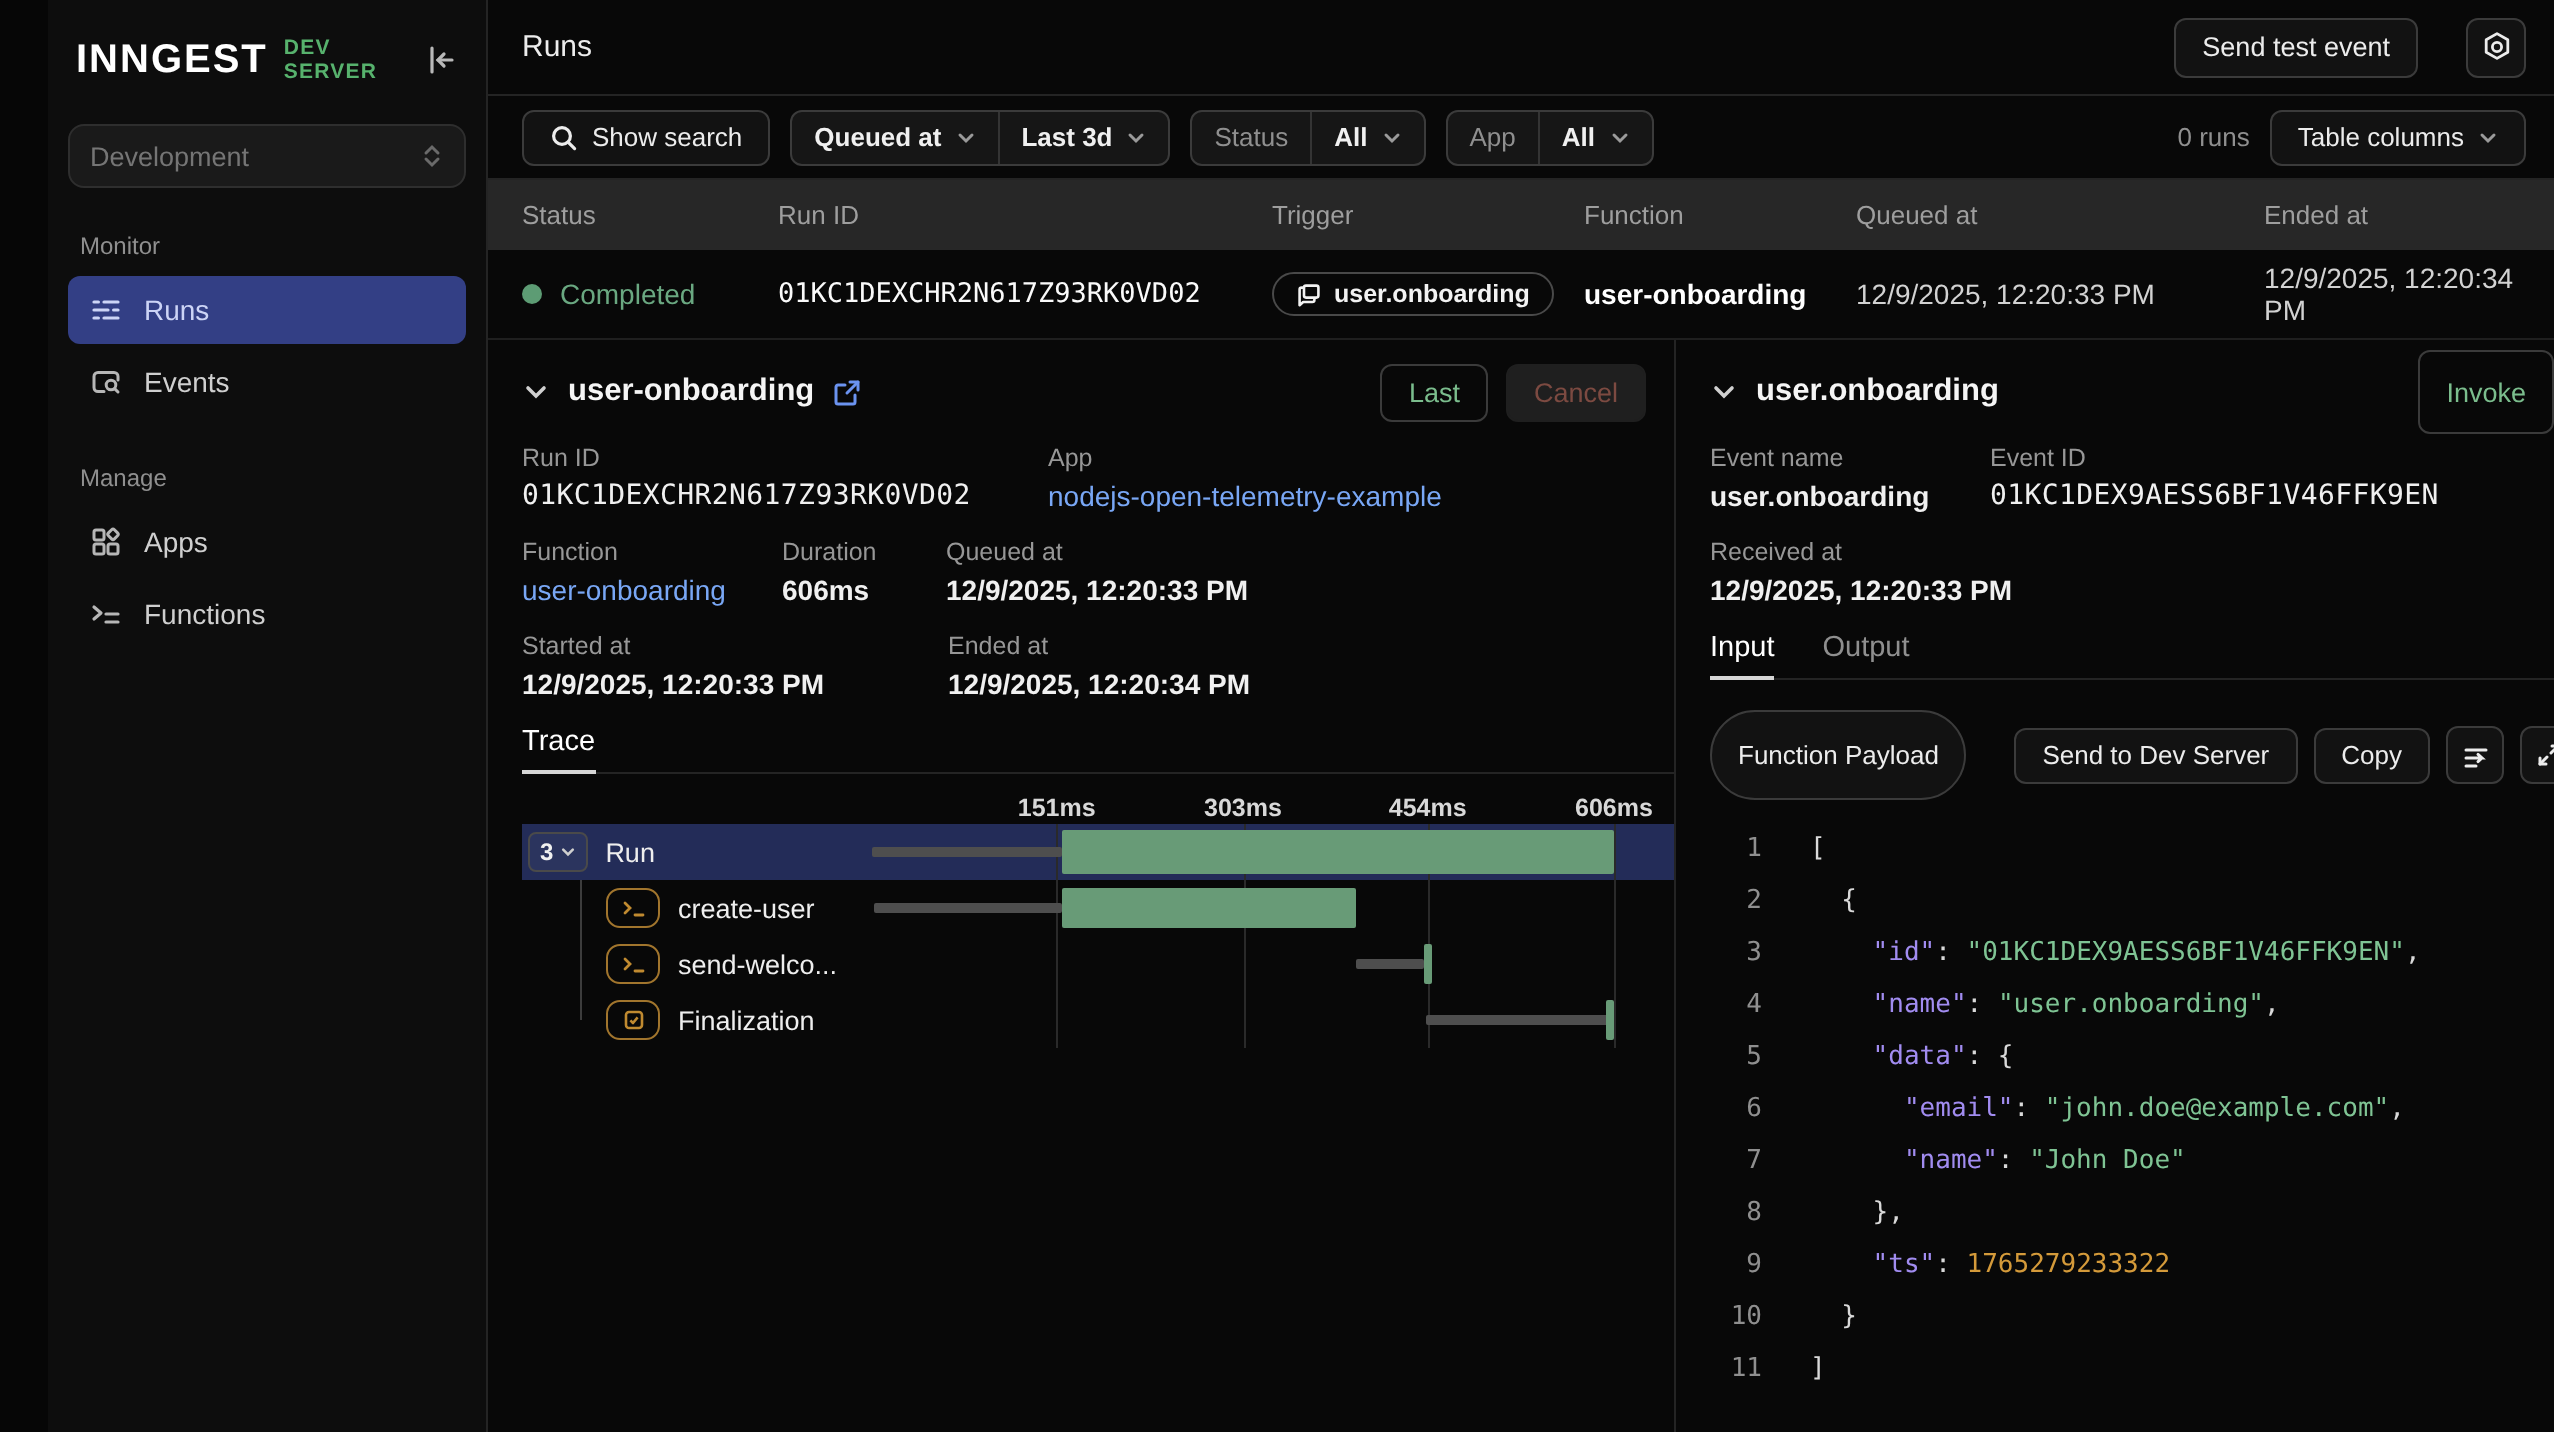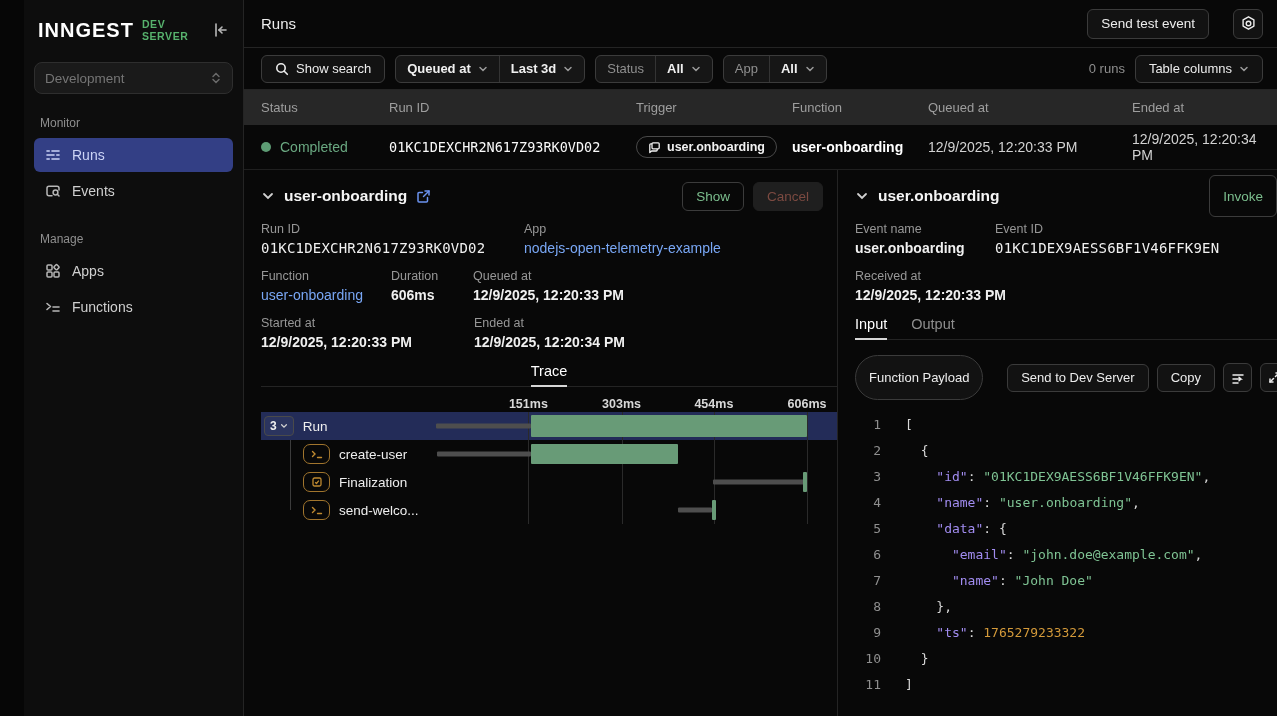--- a/index.html
+++ b/index.html
@@ -70,21 +70,21 @@
   .meta-value.mono { font-weight:500; letter-spacing:0.2px; }
   .link { color:#79a7f5; font-weight:400; cursor:pointer; }
   .r1 { grid-template-columns:263px 1fr; }
   .r2 { grid-template-columns:130px 82px 1fr; }
   .r3 { grid-template-columns:213px 1fr; }
 
   .tabs { display:flex; gap:24px; border-bottom:1px solid #242424; margin-right:0; }
   .tab { font-size:14.5px; padding-bottom:7px; color:#8f8f8f; cursor:pointer; position:relative; }
   .tab.active { color:#ffffff; font-weight:500; }
   .tab.active::after { content:""; position:absolute; left:0; right:0; bottom:-1px; height:2px; background:#d6d6d6; }
-  .run-panel .tabs { margin-top:0;justify-content:center; }
+  .run-panel .tabs { margin-top:0; }
 
   
   .waterfall { position:relative; margin-top:10px; margin-right:30px; }
   .wf-axis { position:relative; height:15px; margin-left:175px; }
   .wf-tick { position:absolute; top:0; transform:translateX(-50%); font-size:12.5px; font-weight:600; color:#d8d8d8; white-space:nowrap; }
   .wf-grid { position:absolute; left:175px; right:0; top:15px; bottom:0; z-index:1; pointer-events:none; }
   .wf-vline { position:absolute; top:0; bottom:0; width:1px; background:#2a2a2a; }
   .wf-row { position:relative; display:flex; align-items:center; height:28px; cursor:pointer; }
   .wf-row.hl { background:#232c58; margin-right:-30px; padding-right:30px; }
   .wf-left { width:175px; flex:0 0 175px; display:flex; align-items:center; position:relative; height:100%; }
@@ -325,21 +325,21 @@
             </span>
           <span class="panel-title">user-onboarding</span>
           <span>
             <svg width="15" height="15" viewBox="0 0 15 15" fill="none" stroke="#6b93f0" stroke-width="1.5" stroke-linecap="round" stroke-linejoin="round">
                 <path d="M11.5 8.5V12a1 1 0 0 1-1 1H3a1 1 0 0 1-1-1V4.5a1 1 0 0 1 1-1h3.5"></path>
                 <path d="M9 2h4v4"></path>
                 <path d="M13 2L7.5 7.5"></path>
               </svg>
           </span>
           <span style="margin-left:auto; display:flex; gap:9px;">
-            <button class="btn ghost-btn rerun-btn">Show</button>
+            <button class="btn ghost-btn rerun-btn">Last</button>
             <button class="btn cancel-btn">Cancel</button>
           </span>
         </div>
 
         <div class="meta-row r1">
           <span>
             <div class="meta-label">Run ID</div>
             <div class="meta-value mono">01KC1DEXCHR2N617Z93RK0VD02</div>
           </span>
           <span>
@@ -421,46 +421,46 @@
             </span>
             <span class="wf-chart">
                 <span class="wf-wait" style="left: 0.3%; width: 25.3%;"></span>
                 <span class="wf-bar" style="left: 25.6%; width: 39.7%; height: 20px;"></span>
               </span>
           </div>
 
           <div class="wf-row">
             <span class="wf-left">
               <span class="step-ic">
+                <svg width="12" height="9" viewBox="0 0 12 9" fill="none" stroke="currentColor" stroke-width="1.4" stroke-linecap="round">
+                    <path d="M1.5 1.5L4 4 1.5 6.5"></path>
+                    <path d="M6.5 7.5h4"></path>
+                  </svg>
+              </span>
+              <span class="wf-row-label">send-welco...</span>
+            </span>
+            <span class="wf-chart">
+                <span class="wf-wait" style="left: 65.3%; width: 9.1%;"></span>
+                <span class="wf-bar" style="left: 74.4%; width: 1.1%; height: 20px;"></span>
+              </span>
+          </div>
+
+          <div class="wf-row">
+            <span class="wf-left">
+              <span class="step-ic">
                 <svg width="10" height="10" viewBox="0 0 10 10" fill="none" stroke="currentColor" stroke-width="1.3" stroke-linejoin="round">
                     <rect x="1" y="1" width="8" height="8" rx="1.5"></rect>
                     <path d="M3.2 5.2l1.3 1.3 2.3-2.8"></path>
                   </svg>
               </span>
               <span class="wf-row-label">Finalization</span>
             </span>
             <span class="wf-chart">
                 <span class="wf-wait" style="left: 74.7%; width: 24.5%;"></span>
                 <span class="wf-bar" style="left: 98.9%; width: 1.1%; height: 20px;"></span>
-              </span>
-          </div>
-
-          <div class="wf-row">
-            <span class="wf-left">
-              <span class="step-ic">
-                <svg width="12" height="9" viewBox="0 0 12 9" fill="none" stroke="currentColor" stroke-width="1.4" stroke-linecap="round">
-                    <path d="M1.5 1.5L4 4 1.5 6.5"></path>
-                    <path d="M6.5 7.5h4"></path>
-                  </svg>
-              </span>
-              <span class="wf-row-label">send-welco...</span>
-            </span>
-            <span class="wf-chart">
-                <span class="wf-wait" style="left: 65.3%; width: 9.1%;"></span>
-                <span class="wf-bar" style="left: 74.4%; width: 1.1%; height: 20px;"></span>
               </span>
           </div>
         </div>
       </section>
 
       <section class="panel event-panel">
         <div class="panel-head">
           <span class="chev">
               <svg width="14" height="14" viewBox="0 0 14 14" fill="none" stroke="#d0d0d0" stroke-width="1.8" stroke-linecap="round">
                 <path d="M3 5l4 4 4-4"></path>

